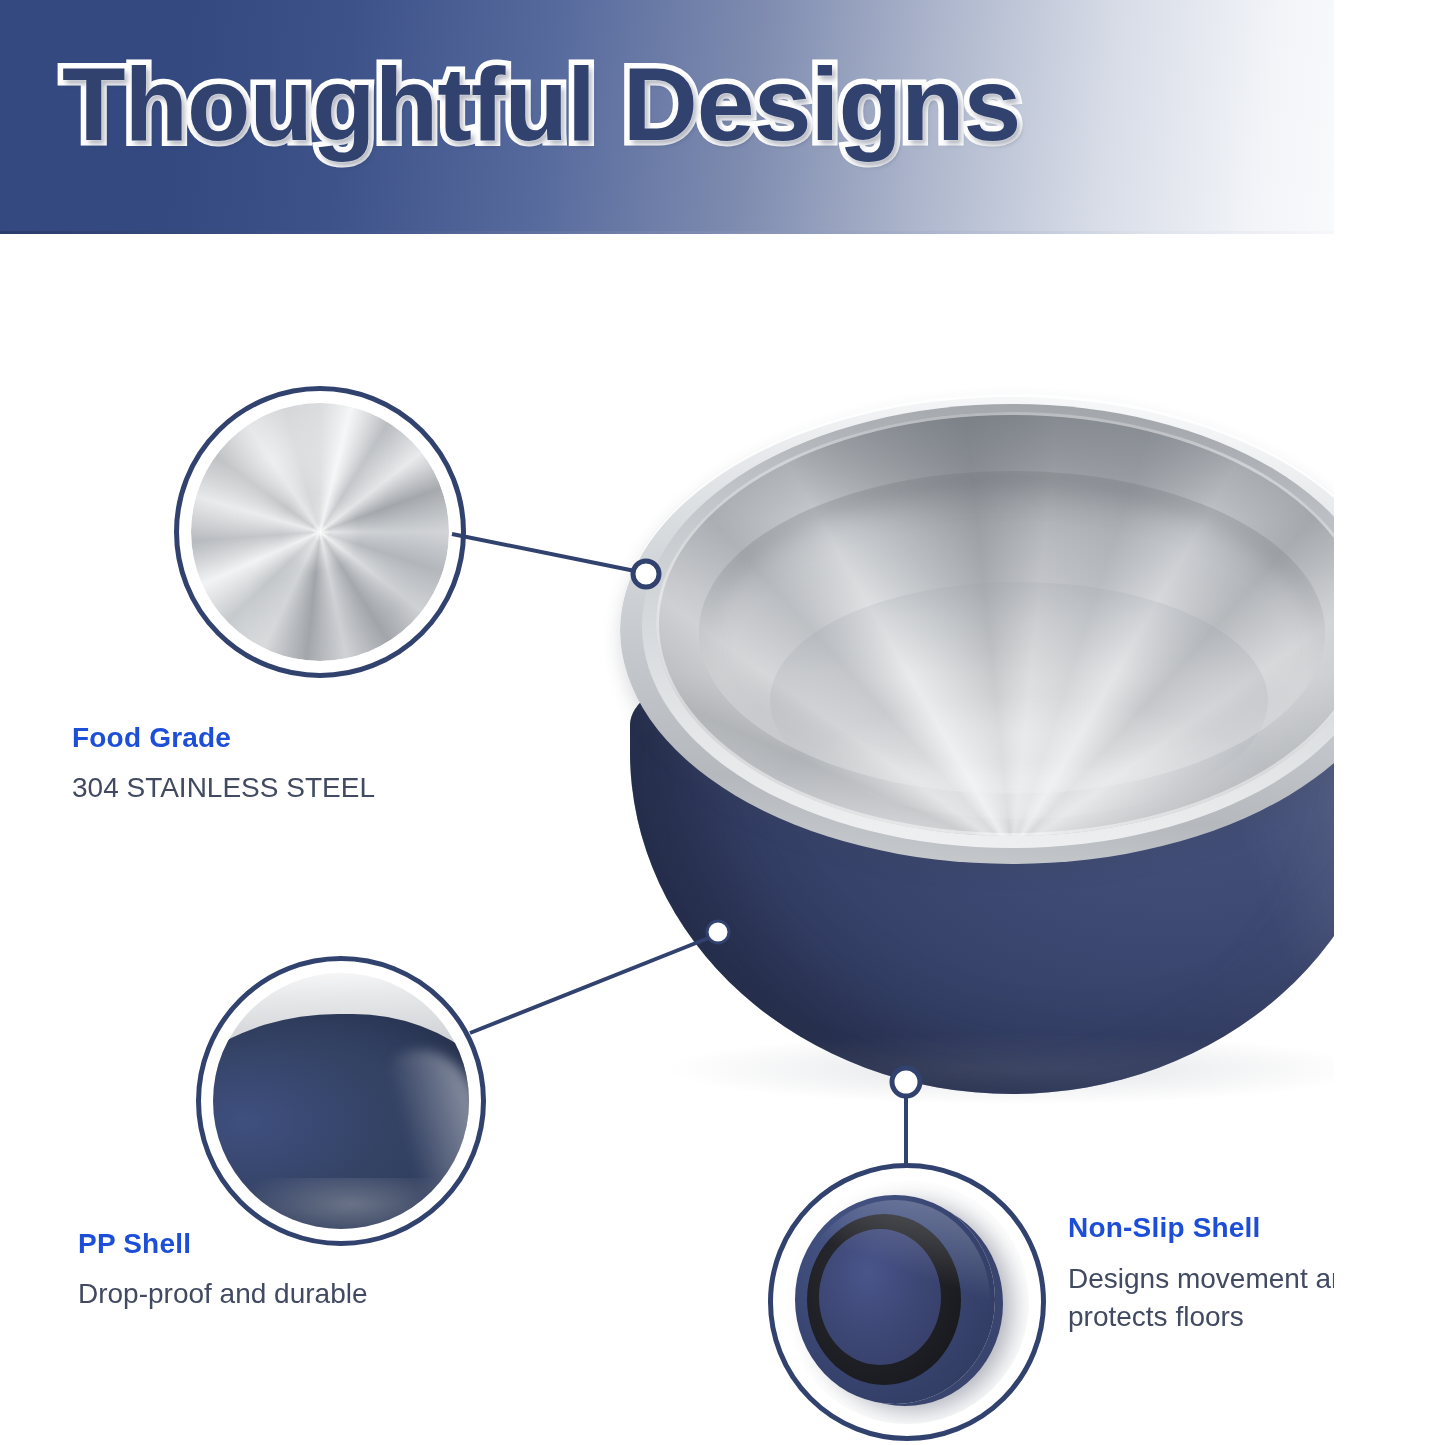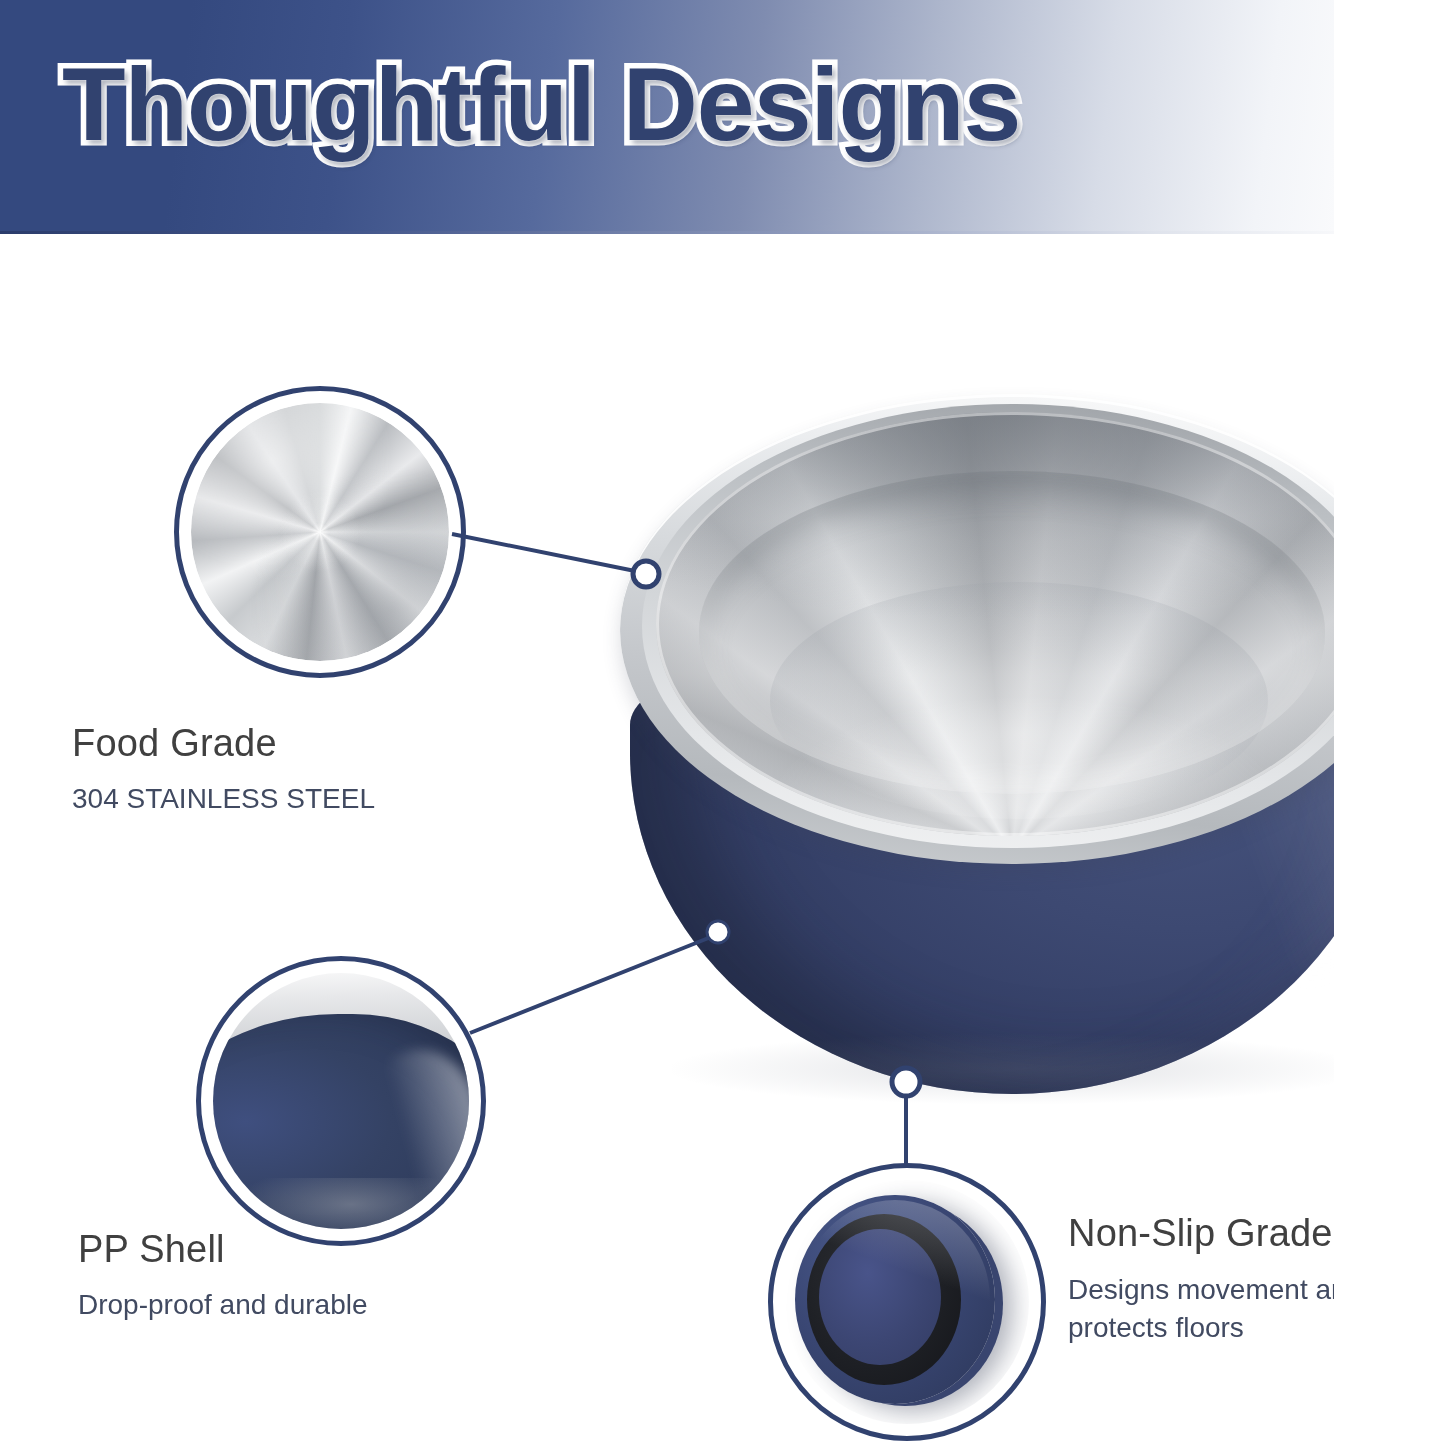--- a/index.html
+++ b/index.html
@@ -200,21 +200,21 @@
     position:absolute;left:60px;top:648px;width:690px;height:70px;
     background:radial-gradient(ellipse at 50% 50%, rgba(120,126,140,0.22) 0%, rgba(255,255,255,0) 72%);
   }
 
   
   .leaders{position:absolute;left:0;top:0;width:1445px;height:1445px;pointer-events:none;}
 
   
   .feat{position:absolute;}
   .feat .ttl{
-    font-size:38px;font-weight:normal;color:#404040;letter-spacing:0.2px;
+    font-size:28px;font-weight:bold;color:#1d4ed8;letter-spacing:0.2px;
     margin:0 0 16px 0;white-space:nowrap;
   }
   .feat .sub{
     font-size:28px;font-weight:normal;color:#414a61;line-height:1.30;margin:0;
   }
   #feat-food{left:72px;top:722px;}
   #feat-pp{left:78px;top:1228px;}
   #feat-ring{left:1068px;top:1212px;width:372px;}
   #feat-ring .sub{line-height:1.34;}
 </style>
@@ -286,17 +286,17 @@
     <div class="ttl">Food Grade</div>
     <div class="sub">304 STAINLESS STEEL</div>
   </div>
 
   <div class="feat" id="feat-pp">
     <div class="ttl">PP Shell</div>
     <div class="sub">Drop-proof and durable</div>
   </div>
 
   <div class="feat" id="feat-ring">
-    <div class="ttl">Non-Slip Grade</div>
+    <div class="ttl">Non-Slip Shell</div>
     <div class="sub">Designs movement and protects floors</div>
   </div>
 
 </div>
 
 </body></html>

